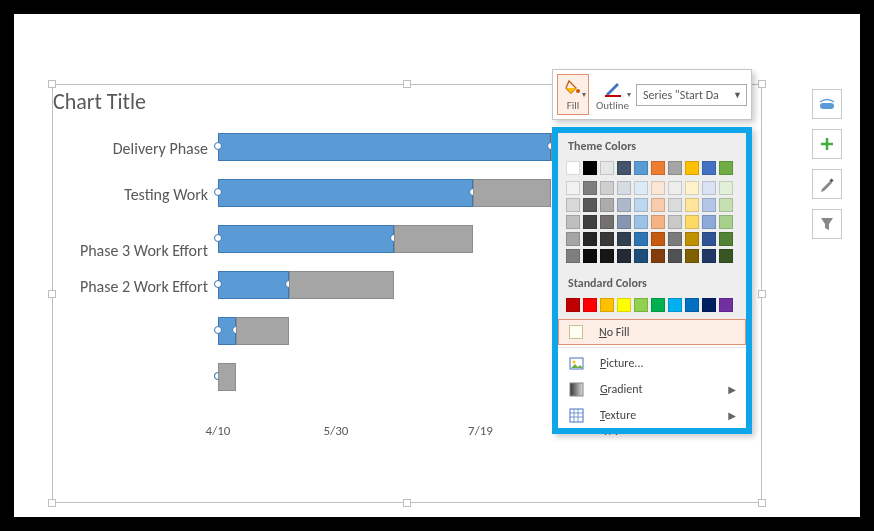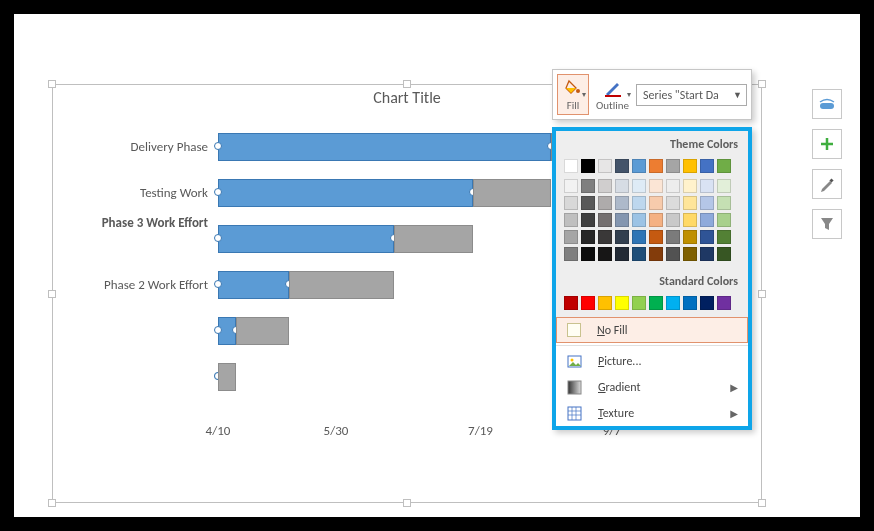--- a/index.html
+++ b/index.html
@@ -33,35 +33,34 @@
     background: #fff;
     border: 1px solid #bfbfbf;
   }
   .sh-tl { left:-5px; top:-5px; } .sh-tm { left:50%; top:-5px; margin-left:-4px; } .sh-tr { right:-5px; top:-5px; }
   .sh-ml { left:-5px; top:50%; margin-top:-4px; } .sh-mr { right:-5px; top:50%; margin-top:-4px; }
   .sh-bl { left:-5px; bottom:-5px; } .sh-bm { left:50%; bottom:-5px; margin-left:-4px; } .sh-br { right:-5px; bottom:-5px; }
 
   .chart-title {
     position: absolute;
     left: 0; top: 3px; width: 100%;
-    text-align: center;
-    font-size: 16px;
+    font-size: 22px;
     color: #595959;
   }
   .plot-area {
     position: absolute;
     left: 20px; top: 44px;
     width: 670px; height: 310px;
   }
   .cat-label {
     position: absolute;
     right: 535px;
     width: 140px;
     text-align: right;
-    font-size: 13px;
+    font-size: 16px;
     color: #595959;
   }
   .bar-track {
     position: absolute;
     left: 145px;
     width: 525px;
     height: 28px;
   }
   .bar-sd {
     position: absolute;
@@ -147,26 +146,25 @@
     align-self: center;
     overflow:hidden;
     white-space:nowrap;
   }
 
   .dropdown {
     position: absolute;
     left: 538px; top: 113px;
     width: 200px;
     background: #fff;
-    border: 4px solid #0ea5e9;
+    border: 6px solid #0ea5e9;
     box-shadow: 3px 3px 6px rgba(0,0,0,0.2);
     z-index: 10;
     font-size: 12px;
     color: #444;
-    text-align: right;
   }
   .dd-heading {
     padding: 6px 10px 4px;
     font-weight: bold;
     color: #5e5e5e;
     background: #eee;
     font-size: 12px;
   }
   .swatch-rows { padding: 4px 8px; background:#eee; }
   .swatch-row { display:flex; gap:3px; margin-bottom:3px; }
@@ -209,21 +207,21 @@
           <div class="bar-du" style="left: 333.375px; width: 78.75px;"></div>
         </div>
         <div class="cat-label" style="top: 56px;">Testing Work</div>
         <div class="bar-track" style="top: 50px; height: 28px;">
           <div class="bar-sd" style="width: 254.625px;">
             <div class="series-handle" style="left: -5px;"></div>
             <div class="series-handle" style="left: 249.625px;"></div>
           </div>
           <div class="bar-du" style="left: 254.625px; width: 78.75px;"></div>
         </div>
-        <div class="cat-label" style="top: 86px; font-weight: bold;">Phase 3 Work Effort</div>
+        <div class="cat-label" style="top: 112px;">Phase 3 Work Effort</div>
         <div class="bar-track" style="top: 96px; height: 28px;">
           <div class="bar-sd" style="width: 175.875px;">
             <div class="series-handle" style="left: -5px;"></div>
             <div class="series-handle" style="left: 170.875px;"></div>
           </div>
           <div class="bar-du" style="left: 175.875px; width: 78.75px;"></div>
         </div>
         <div class="cat-label" style="top: 148px;">Phase 2 Work Effort</div>
         <div class="bar-track" style="top: 142px; height: 28px;">
           <div class="bar-sd" style="width: 70.875px;">

